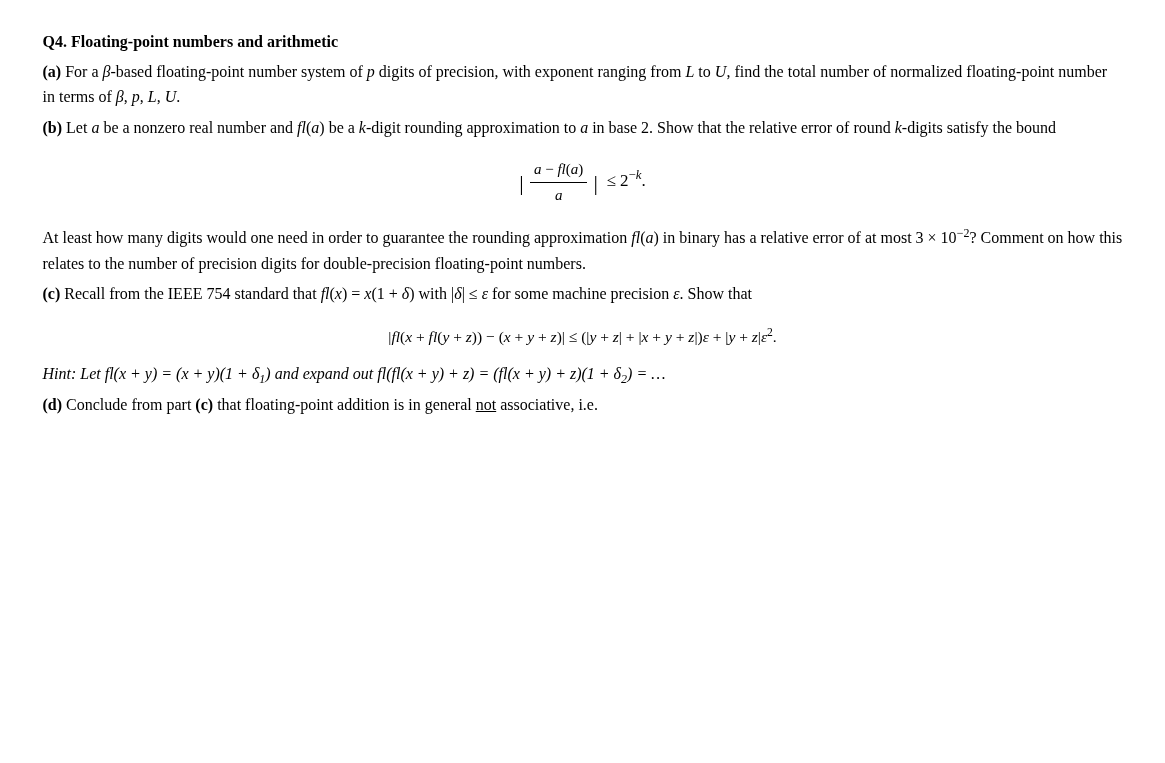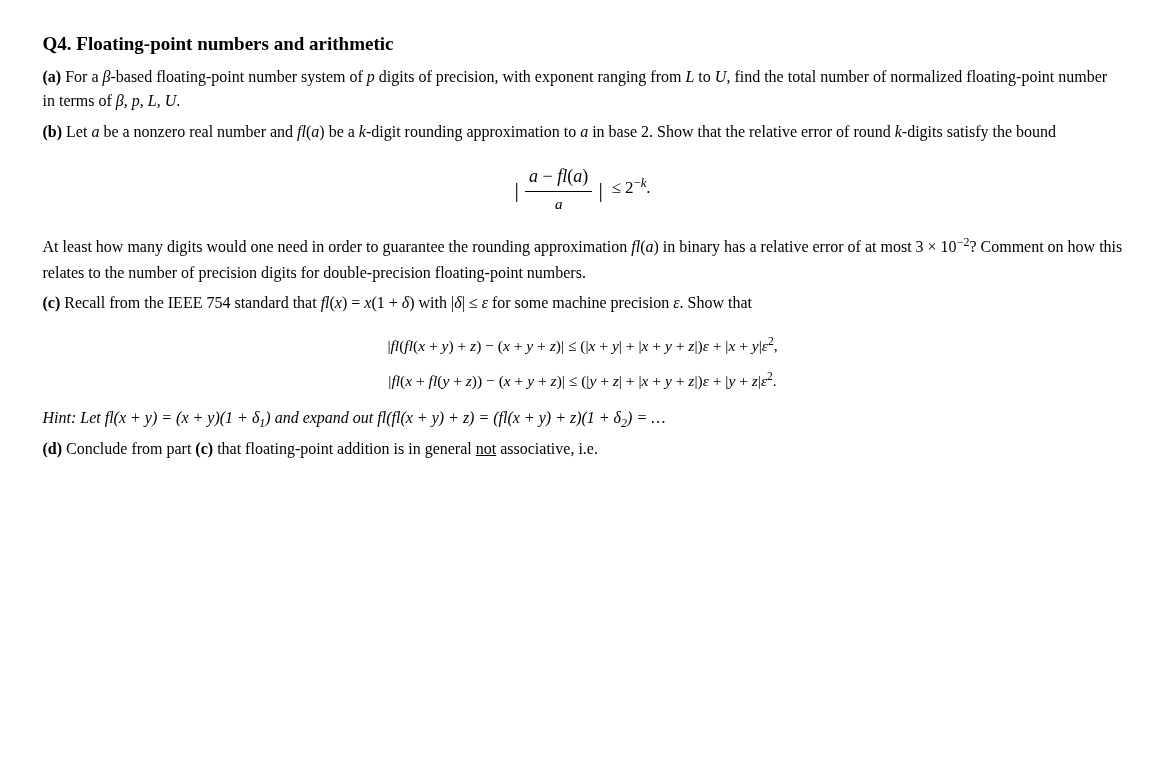--- a/index.html
+++ b/index.html
@@ -15,21 +15,21 @@
       padding: 30px 40px;
       max-width: 1165px;
     }
     .content {
       max-width: 1080px;
       margin: 0 auto;
       line-height: 1.5;
     }
     .question-title {
       font-weight: bold;
-      font-size: 19px;
+      font-size: 16px;
       margin-bottom: 6px;
     }
     p {
       margin-bottom: 6px;
       line-height: 1.55;
     }
     .bold {
       font-weight: bold;
     }
     .italic {
@@ -43,21 +43,21 @@
     .math-frac {
       display: inline-flex;
       flex-direction: column;
       align-items: center;
       vertical-align: middle;
       margin: 0 2px;
     }
     .math-frac .numerator {
       border-bottom: 1.5px solid #000;
       padding: 0 4px 1px 4px;
-      font-size: 18px;
+      font-size: 15px;
     }
     .math-frac .denominator {
       padding: 1px 4px 0 4px;
       font-size: 15px;
     }
     .centered-eq {
       text-align: center;
       margin: 14px 0 10px 0;
       font-size: 15.5px;
       line-height: 2;
@@ -120,23 +120,20 @@
   </p>
 
   <p style="margin-top:4px;">
     <span class="bold">(c)</span>
     Recall from the IEEE 754 standard that <em>fl</em>(<em>x</em>) = <em>x</em>(1 + <em>δ</em>) with |<em>δ</em>| ≤ <em>ε</em> for some machine precision <em>ε</em>.
     Show that
   </p>
 
   <div class="centered-eq">
     <span class="eq-line">
-      |<em>fl</em>(<em>fl</em>(<em>x</em> + <em>y</em>) + <em>z</em>) − (<em>x</em> + <em>y</em> + <em>z</em>)| ≤ (|<em>x</em> + <em>y</em>| + |<em>x</em> + <em>y</em> + <em>z</em>|)<em>ε</em> + |<em>x</em> + <em>y</em>|<em>ε</em><sup>2</sup>,
-    </span>
-    <span class="eq-line">
       |<em>fl</em>(<em>x</em> + <em>fl</em>(<em>y</em> + <em>z</em>)) − (<em>x</em> + <em>y</em> + <em>z</em>)| ≤ (|<em>y</em> + <em>z</em>| + |<em>x</em> + <em>y</em> + <em>z</em>|)<em>ε</em> + |<em>y</em> + <em>z</em>|<em>ε</em><sup>2</sup>.
     </span>
   </div>
 
   <p class="hint-italic">
     <span class="italic">
       Hint: Let <em>fl</em>(<em>x</em> + <em>y</em>) = (<em>x</em> + <em>y</em>)(1 + <em>δ</em><sub>1</sub>) and expand out <em>fl</em>(<em>fl</em>(<em>x</em> + <em>y</em>) + <em>z</em>) = (<em>fl</em>(<em>x</em> + <em>y</em>) + <em>z</em>)(1 + <em>δ</em><sub>2</sub>) = …
     </span>
   </p>
 

